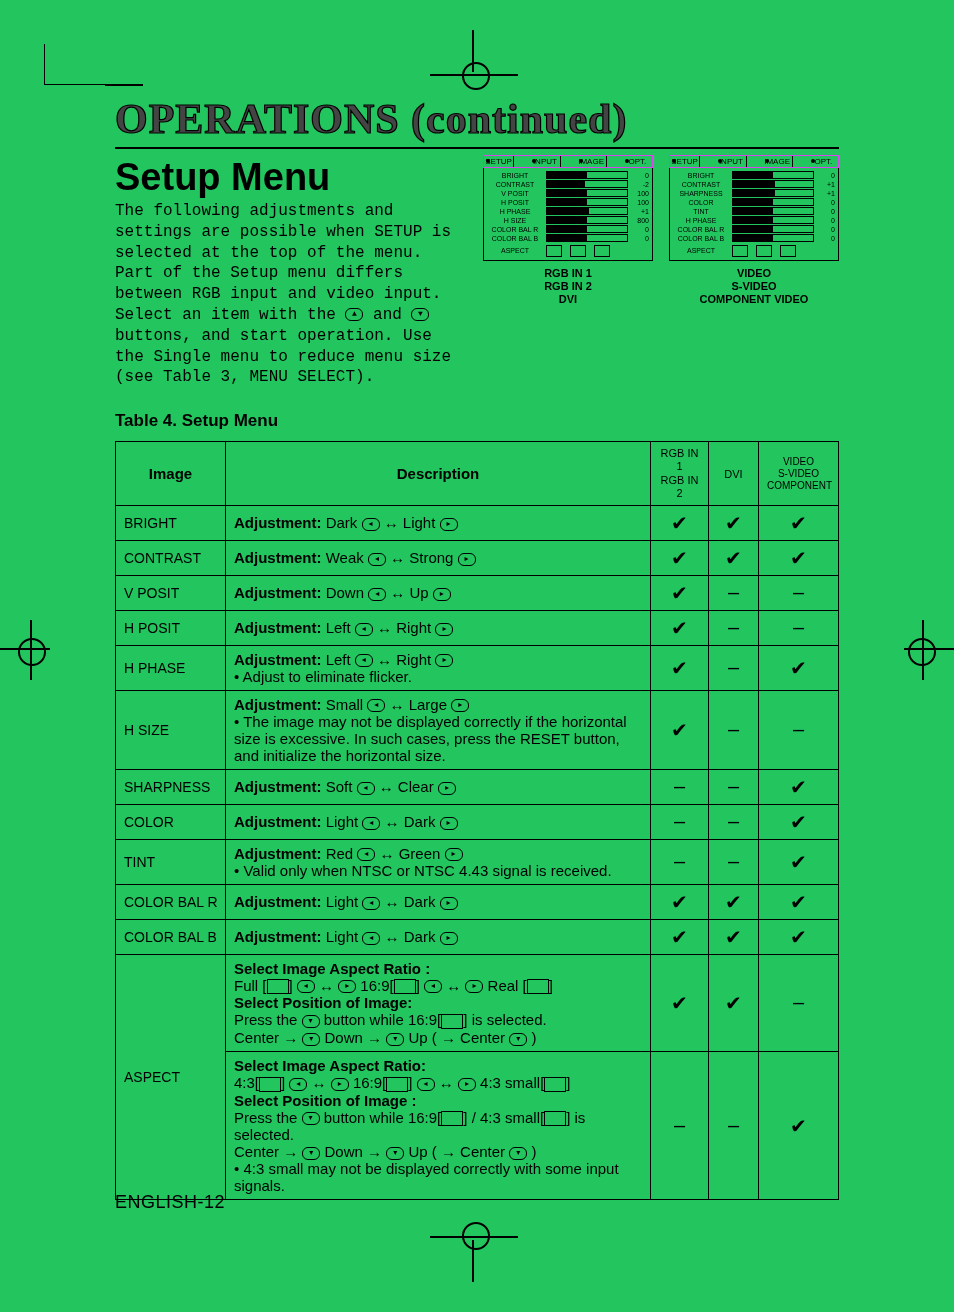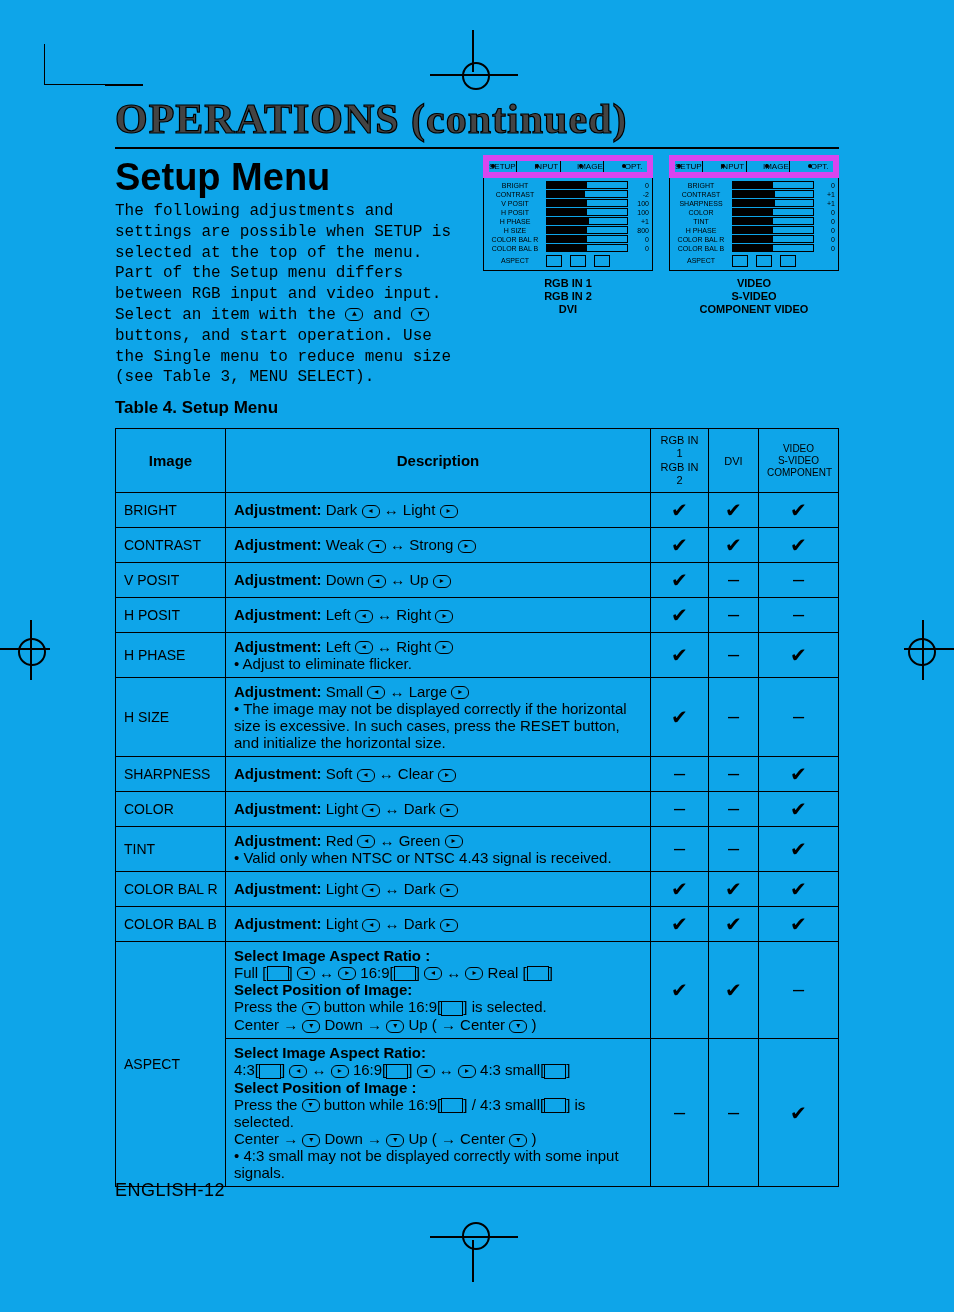--- a/index.html
+++ b/index.html
@@ -1,16 +1,16 @@
 <!DOCTYPE html>
 <html><head>
 <meta charset="utf-8">
 <style>
   html,body{margin:0;padding:0;background:#888;font-family:Arial,Helvetica,sans-serif;color:#000}
-  .page{width:954px;height:1312px;margin:0 auto;background:#0ea5e9;position:relative;box-sizing:border-box}
+  .page{width:954px;height:1312px;margin:0 auto;background:#22c55e;position:relative;box-sizing:border-box}
   .crop-top{position:absolute;top:30px;left:430px;width:88px;height:42px;}
   .crop-top:before{content:'';position:absolute;left:42px;top:0;width:2px;height:42px;background:#000}
   .crop-top:after{content:'';position:absolute;left:32px;top:32px;width:24px;height:24px;border:2px solid #000;border-radius:50%}
   .crop-top .hline{position:absolute;top:44px;left:0;width:88px;height:2px;background:#000}
   .crop-bot{position:absolute;bottom:30px;left:430px;width:88px;height:42px}
   .crop-bot:before{content:'';position:absolute;left:42px;bottom:0;width:2px;height:42px;background:#000}
   .crop-bot:after{content:'';position:absolute;left:32px;bottom:32px;width:24px;height:24px;border:2px solid #000;border-radius:50%}
   .crop-bot .hline{position:absolute;bottom:44px;left:0;width:88px;height:2px;background:#000}
   .crop-left{position:absolute;top:620px;left:-10px;width:60px;height:60px}
   .crop-left:before{content:'';position:absolute;top:28px;left:0;width:60px;height:2px;background:#000}
@@ -23,43 +23,43 @@
   .corner{position:absolute;width:60px;height:40px;border-style:solid;border-color:#000}
   .corner.tl{top:44px;left:44px;border-width:0 0 1.5px 1.5px}
   .corner.tl:after{content:'';position:absolute;right:-38px;bottom:-1.5px;width:38px;height:1.5px;background:#000}
   .inner{position:absolute;top:95px;left:115px;right:115px;bottom:95px}
   .title{font-family:Georgia,'Times New Roman',serif;font-size:42px;font-weight:bold;letter-spacing:1px;color:#444;-webkit-text-stroke:1.2px #000;margin:0 0 4px 0}
   .hr{border:none;border-top:2px solid #000;margin:2px 0 6px}
   .cols{display:flex;gap:16px}
   .colL{flex:1}
   h2.section{font-family:Arial,sans-serif;font-size:38px;font-weight:900;margin:1px 0 2px}
   .intro{font-family:Liberation Mono, monospace;font-size:16px;line-height:1.3}
-  .tbl-caption{font-weight:bold;font-size:17px;margin-top:10px}
+  .tbl-caption{font-weight:bold;font-size:17px;margin-top:23px}
   .osd-box{width:170px;font-size:8px}
-  .osd-tabs{display:flex;gap:16px;border:6px solid #d946ef}
+  .osd-tabs{display:flex;gap:16px;border:1px solid #d946ef}
   .osd-tab{flex:1;text-align:center;padding:1px 0;border-right:1px solid #000;position:relative}
   .osd-tab:last-child{border-right:none}
   .osd-tab:before{content:'';position:absolute;left:2px;top:3px;width:4px;height:4px;background:#000;border-radius:50%}
   .osd-body{border:1px solid #000;border-top:none;padding:2px 3px}
   .osd-row{display:flex;align-items:center;gap:3px;margin:1px 0}
   .osd-label{width:56px;text-align:center;font-size:7px}
   .osd-bar{flex:1;height:6px;border:1px solid #000;position:relative}
   .osd-fill{position:absolute;top:0;bottom:0;left:0;background:#000}
   .osd-val{width:18px;text-align:right;font-size:7px}
   .osd-aspect{display:flex;justify-content:center;gap:8px;margin-top:2px}
   .osd-aspect span{width:14px;height:10px;border:1px solid #000;display:inline-block}
   .osd-caption{text-align:center;font-weight:bold;font-size:11px;margin-top:6px;line-height:1.2}
   .btn-ico{display:inline-block;width:16px;height:11px;border:1px solid #000;border-radius:6px;font-size:8px;line-height:10px;text-align:center;vertical-align:middle}
   table.setup{width:100%;border-collapse:collapse;margin-top:10px;table-layout:fixed}
   table.setup th,table.setup td{border:1.5px solid #000;padding:5px 8px;font-size:15px;vertical-align:middle}
   table.setup th{font-weight:bold;text-align:center}
   table.setup td.item{font-size:14px;white-space:nowrap}
   table.setup td.desc{font-size:15px}
   table.setup td.chk{text-align:center;font-size:20px}
-  .footer{position:absolute;bottom:16px;left:0;font-size:18px;letter-spacing:0.5px}
+  .footer{position:absolute;bottom:4px;left:0;font-size:18px;letter-spacing:0.5px}
   col.c1{width:110px}col.c2{width:auto}col.c3{width:58px}col.c4{width:50px}col.c5{width:80px}
   .ico-rect{display:inline-block;width:20px;height:13px;border:1.4px solid #000;vertical-align:middle}
 </style>
 </head>
 <body>
 
 <div class="page">
   <div class="crop-top">
       <div class="hline"></div>
     </div>

